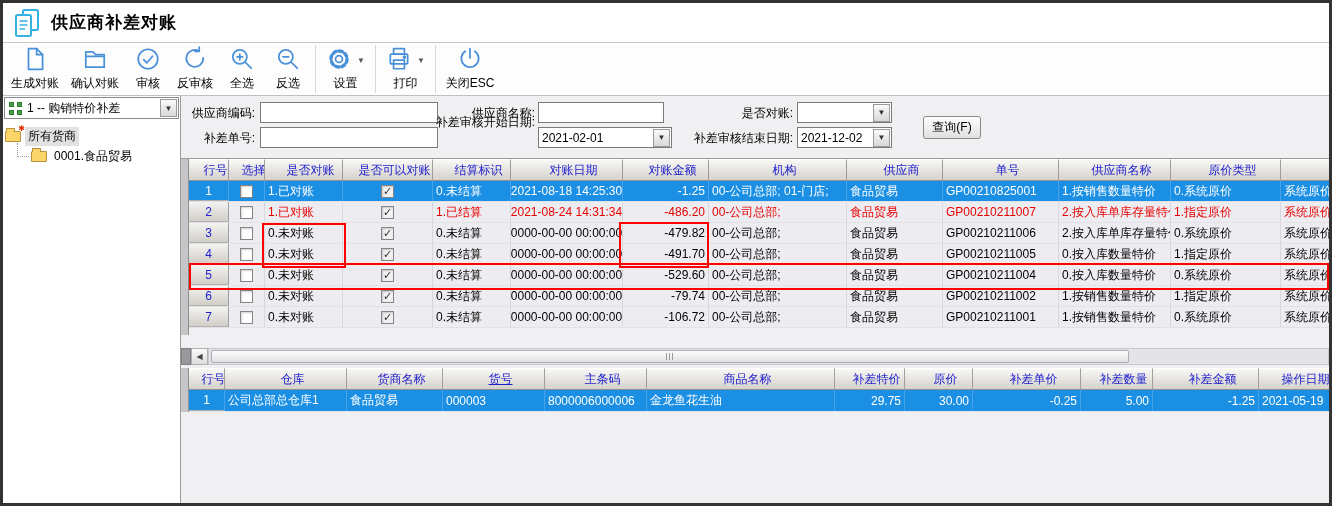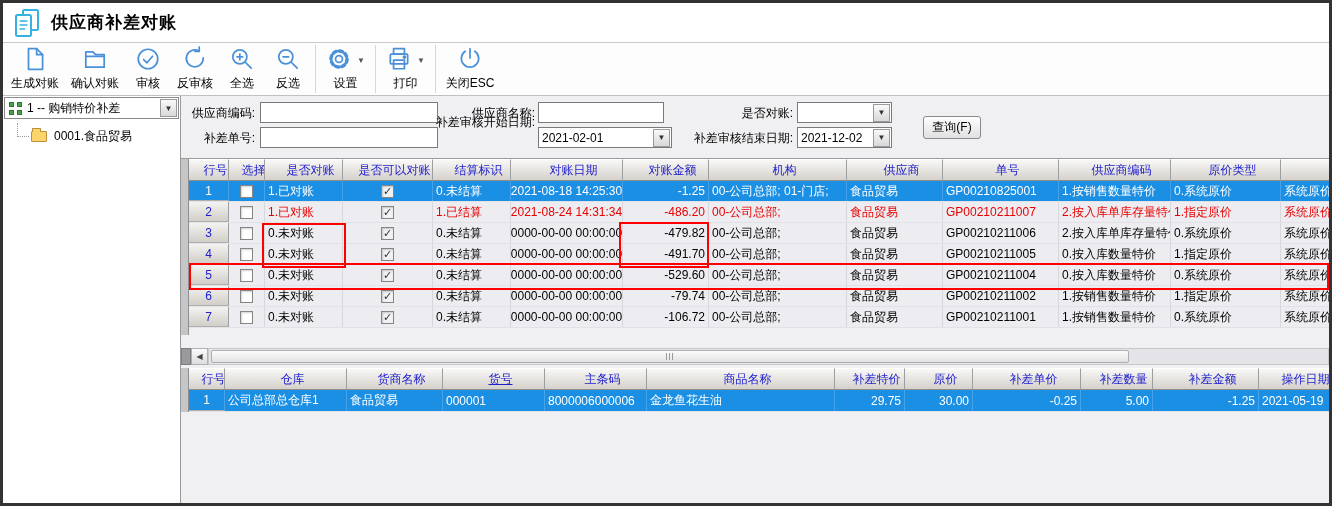--- a/index.html
+++ b/index.html
@@ -199,20 +199,24 @@
         <span class="gicon">
             <i></i>
             <i></i>
             <i></i>
             <i></i>
           </span>
         <span class="tval">1 -- 购销特价补差</span>
         <span class="carrow">▼</span>
       </div>
       <div class="tree">
+        <div class="titem root">
+          <span class="folder star"></span>
+          <span class="txt">所有货商</span>
+        </div>
         <div class="titem child">
           <span class="conn"></span>
           <span class="folder"></span>
           <span class="txt">0001.食品贸易</span>
         </div>
       </div>
     </div>
 
     <div class="rightpane">
 
@@ -251,21 +255,21 @@
                 <div class="hcell" style="width: 40px;">行号</div>
                 <div class="hcell" style="width: 36px;">选择</div>
                 <div class="hcell" style="width: 78px;">是否对账</div>
                 <div class="hcell" style="width: 90px;">是否可以对账</div>
                 <div class="hcell" style="width: 78px;">结算标识</div>
                 <div class="hcell" style="width: 112px;">对账日期</div>
                 <div class="hcell" style="width: 86px;">对账金额</div>
                 <div class="hcell" style="width: 138px;">机构</div>
                 <div class="hcell" style="width: 96px;">供应商</div>
                 <div class="hcell" style="width: 116px;">单号</div>
-                <div class="hcell" style="width: 112px;">供应商编码</div>
+                <div class="hcell" style="width: 112px;">供应商名称</div>
                 <div class="hcell" style="width: 110px;">原价类型</div>
                 <div class="hcell" style="width: 58px;"></div>
               </div>
               <div class="grow selected">
                 <div class="cell rowhead c" style="width: 40px;">1</div>
                 <div class="cell c" style="width: 36px;">
                   <span class="cb"></span>
                 </div>
                 <div class="cell" style="width: 78px;">1.已对账</div>
                 <div class="cell c" style="width: 90px;">
@@ -422,21 +426,21 @@
                 <div class="hcell" style="width: 68px;">原价</div>
                 <div class="hcell" style="width: 108px;">补差单价</div>
                 <div class="hcell" style="width: 72px;">补差数量</div>
                 <div class="hcell" style="width: 106px;">补差金额</div>
                 <div class="hcell" style="width: 80px;">操作日期</div>
               </div>
               <div class="grow dgrow selected">
                 <div class="cell rowhead c" style="width: 36px;">1</div>
                 <div class="cell" style="width: 122px;">公司总部总仓库1</div>
                 <div class="cell" style="width: 96px;">食品贸易</div>
-                <div class="cell" style="width: 102px;">000001</div>
+                <div class="cell" style="width: 102px;">000003</div>
                 <div class="cell" style="width: 102px;">8000006000006</div>
                 <div class="cell" style="width: 188px;">金龙鱼花生油</div>
                 <div class="cell r" style="width: 70px;">29.75</div>
                 <div class="cell r" style="width: 68px; text-align: center;">30.00</div>
                 <div class="cell r" style="width: 108px;">-0.25</div>
                 <div class="cell r" style="width: 72px;">5.00</div>
                 <div class="cell r" style="width: 106px;">-1.25</div>
                 <div class="cell" style="width: 80px;">2021-05-19</div>
               </div>
             </div>

